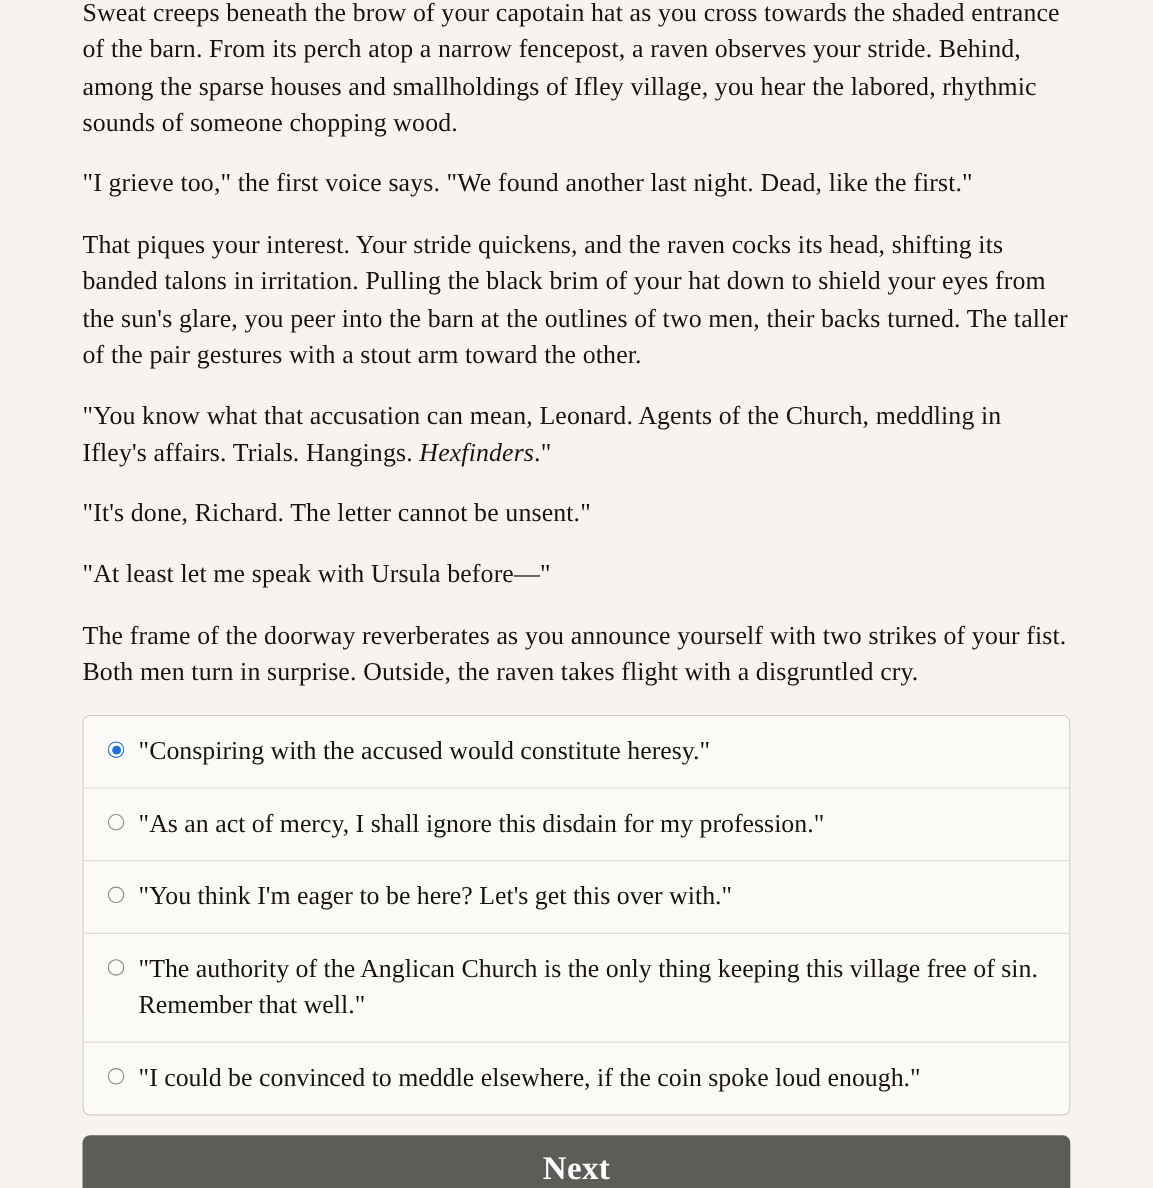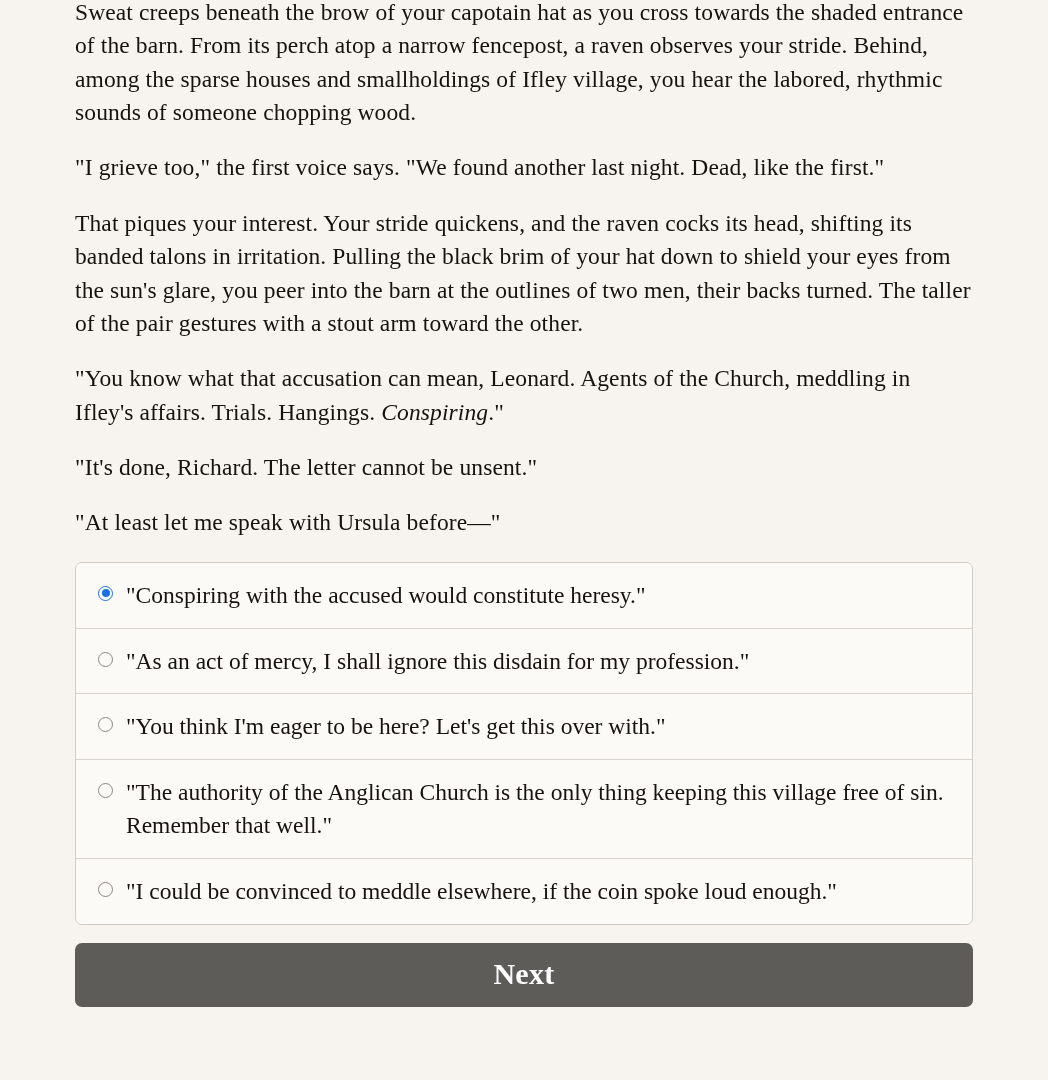--- a/index.html
+++ b/index.html
@@ -104,23 +104,24 @@
 </style>
 </head>
 <body>
 
 <div class="page">
 
   <div class="story">
     <p>Sweat creeps beneath the brow of your capotain hat as you cross towards the shaded entrance of the barn. From its perch atop a narrow fencepost, a raven observes your stride. Behind, among the sparse houses and smallholdings of Ifley village, you hear the labored, rhythmic sounds of someone chopping wood.</p>
     <p>"I grieve too," the first voice says. "We found another last night. Dead, like the first."</p>
     <p>That piques your interest. Your stride quickens, and the raven cocks its head, shifting its banded talons in irritation. Pulling the black brim of your hat down to shield your eyes from the sun's glare, you peer into the barn at the outlines of two men, their backs turned. The taller of the pair gestures with a stout arm toward the other.</p>
-    <p><span>"You know what that accusation can mean, Leonard. Agents of the Church, meddling in Ifley's affairs. Trials. Hangings. </span><em>Conspiring</em><span>."</span></p>
+    <p><span>"You know what that accusation can mean, Leonard. Agents of the Church, meddling in Ifley's affairs. Trials. Hangings. </span><em>Hexfinders</em><span>."</span></p>
     <p>"It's done, Richard. The letter cannot be unsent."</p>
     <p>"At least let me speak with Ursula before—"</p>
+    <p>The frame of the doorway reverberates as you announce yourself with two strikes of your fist. Both men turn in surprise. Outside, the raven takes flight with a disgruntled cry.</p>
   </div>
 
   <div class="choices">
     <div class="choice">
       <span class="radio selected"></span>
       <span class="choice-label">"Conspiring with the accused would constitute heresy."</span>
     </div>
     <div class="choice">
       <span class="radio"></span>
       <span class="choice-label">"As an act of mercy, I shall ignore this disdain for my profession."</span>

